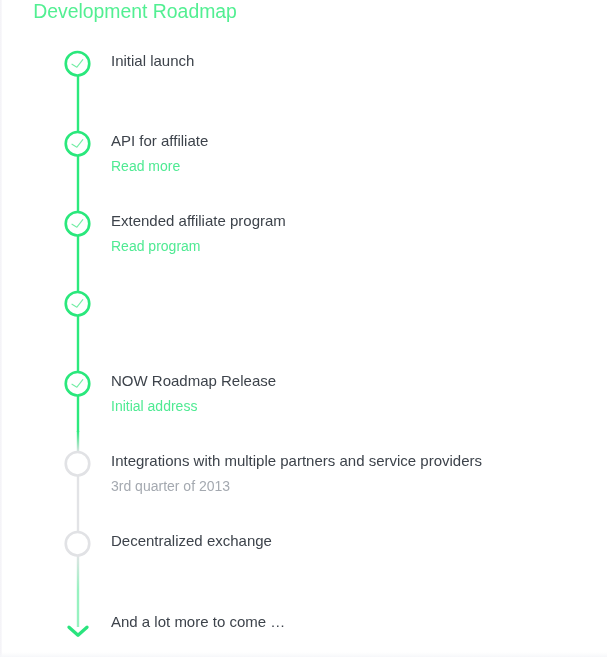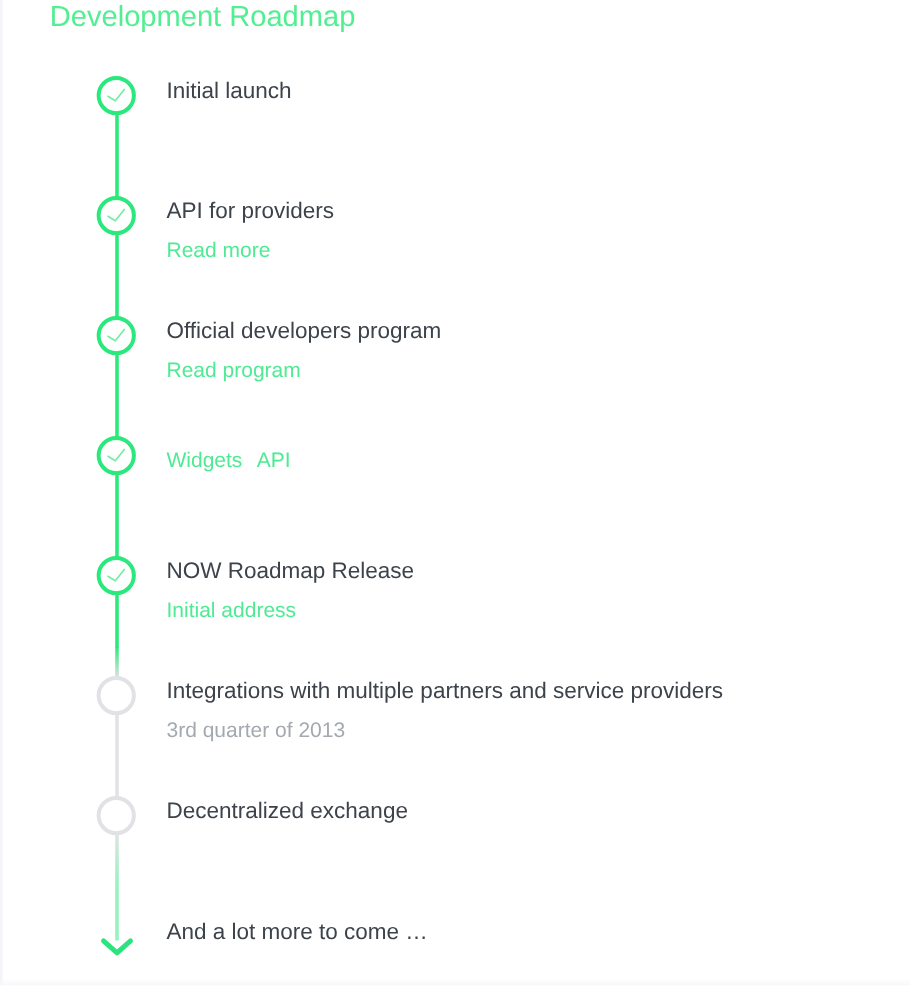--- a/index.html
+++ b/index.html
@@ -94,54 +94,50 @@
 
     <div class="node n2">
       <svg class="ring" viewBox="0 0 28 28">
         <circle cx="14.5" cy="14.7" r="11.75" fill="#ffffff" stroke="#2ae87c" stroke-width="2.65"></circle>
       </svg>
       <svg class="check" viewBox="0 0 28 28">
         <path d="M9.0 15.2 L13.9 18.2 L19.8 10.6" fill="none" stroke="#75eda5" stroke-width="1.1" stroke-linecap="round" stroke-linejoin="round"></path>
       </svg>
     </div>
     <div class="row r2">
-      <div class="head">API for providers</div>
+      <div class="head">API for affiliate</div>
       <div class="subs">
         <span class="lnk">Read more</span>
       </div>
     </div>
 
     <div class="node n3">
       <svg class="ring" viewBox="0 0 28 28">
         <circle cx="14.5" cy="14.7" r="11.75" fill="#ffffff" stroke="#2ae87c" stroke-width="2.65"></circle>
       </svg>
       <svg class="check" viewBox="0 0 28 28">
         <path d="M9.0 15.2 L13.9 18.2 L19.8 10.6" fill="none" stroke="#75eda5" stroke-width="1.1" stroke-linecap="round" stroke-linejoin="round"></path>
       </svg>
     </div>
     <div class="row r3">
-      <div class="head">Official developers program</div>
+      <div class="head">Extended affiliate program</div>
       <div class="subs">
         <span class="lnk">Read program</span>
       </div>
     </div>
 
     <div class="node n4">
       <svg class="ring" viewBox="0 0 28 28">
         <circle cx="14.5" cy="14.7" r="11.75" fill="#ffffff" stroke="#2ae87c" stroke-width="2.65"></circle>
       </svg>
       <svg class="check" viewBox="0 0 28 28">
         <path d="M9.0 15.2 L13.9 18.2 L19.8 10.6" fill="none" stroke="#75eda5" stroke-width="1.1" stroke-linecap="round" stroke-linejoin="round"></path>
       </svg>
     </div>
     <div class="row r4">
-      <div class="subs">
-        <span class="lnk">Widgets</span>
-        <span class="lnk">API</span>
-      </div>
     </div>
 
     <div class="node n5">
       <svg class="ring" viewBox="0 0 28 28">
         <circle cx="14.5" cy="14.7" r="11.75" fill="#ffffff" stroke="#2ae87c" stroke-width="2.65"></circle>
       </svg>
       <svg class="check" viewBox="0 0 28 28">
         <path d="M9.0 15.2 L13.9 18.2 L19.8 10.6" fill="none" stroke="#75eda5" stroke-width="1.1" stroke-linecap="round" stroke-linejoin="round"></path>
       </svg>
     </div>

